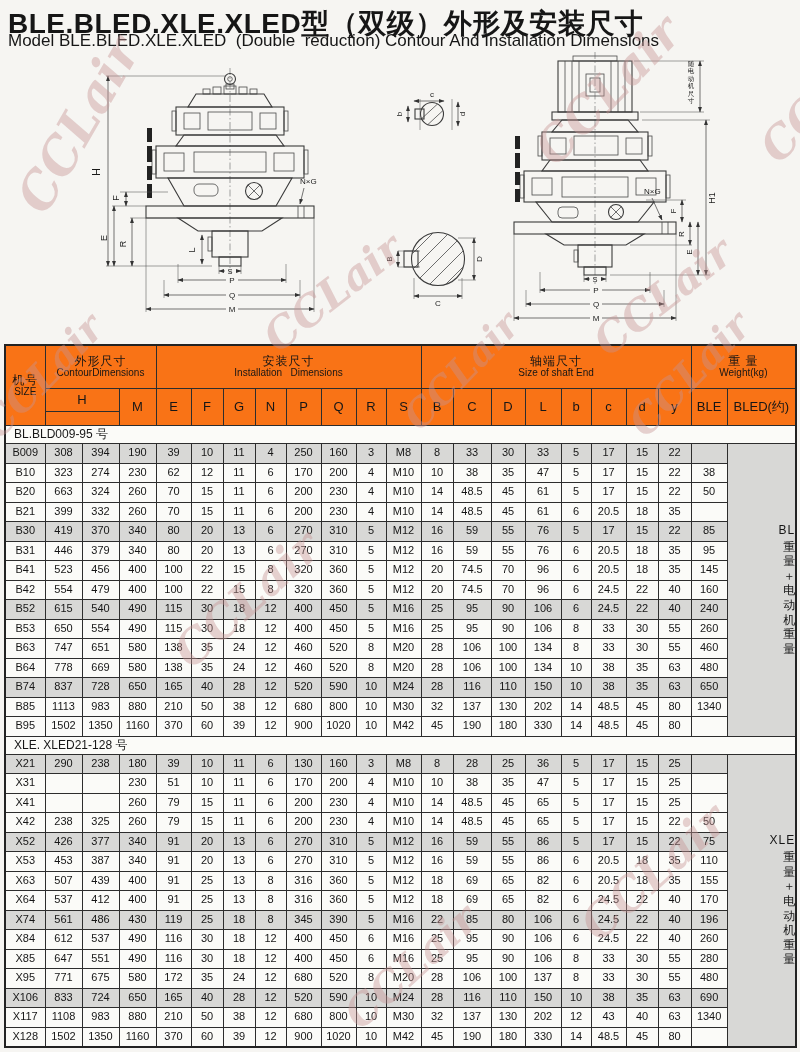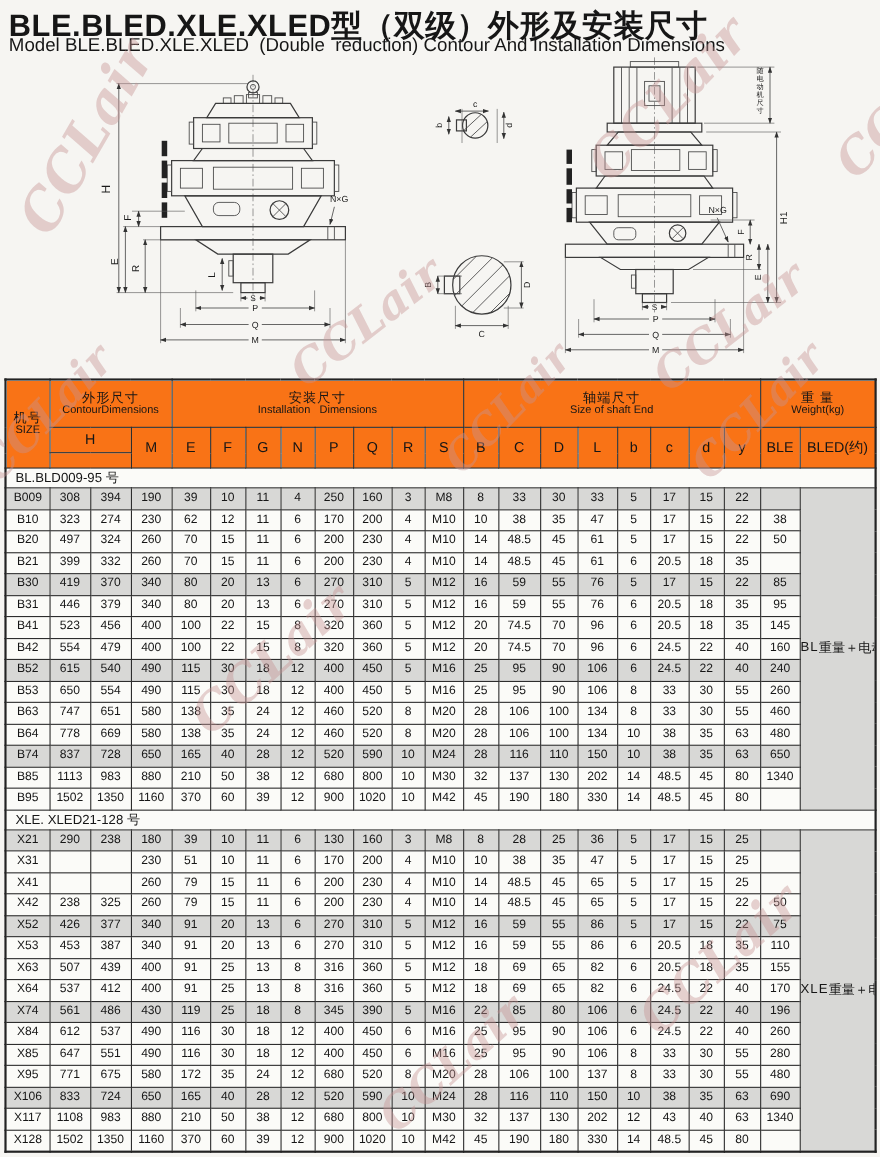--- a/index.html
+++ b/index.html
@@ -31,21 +31,21 @@
   thead th{font-weight:400;background:#f97316;}
   .hz{font-size:12px;letter-spacing:1px;}
   .he{font-size:10px;white-space:pre;}
   .hrow1 th{height:42px;}
   .hrow2 th{height:22px;font-size:13px;}
   .hrow3 th{height:13px;}
   tbody td{height:18.5px;background:#fbfbf8;}
   tbody tr.shaded td{background:#d8d8d6;}
   td.group-cell{text-align:left;padding-left:8px;font-size:12px;height:17px;background:#fbfbf8;}
   td.wcell{background:#dcdcda;vertical-align:middle;}
-  .stack{display:flex;flex-direction:row;align-items:center;line-height:1.22;font-size:12px;}
+  .stack{display:flex;flex-direction:column;align-items:flex-end;line-height:1.22;font-size:12px;}
   .stack .wprefix{font-size:12px;margin-bottom:2px;letter-spacing:1px;}
 </style>
 </head>
 <body>
 
 <div class="watermark" style="left:-18px;top:95px;font-size:50px;transform:rotate(-60deg);">CCLair</div>
 <div class="watermark" style="left:515px;top:62px;font-size:48px;transform:rotate(-46deg);">CCLair</div>
 <div class="watermark" style="left:742px;top:68px;font-size:44px;transform:rotate(-46deg);">CCLair</div>
 <div class="watermark" style="left:252px;top:268px;font-size:42px;transform:rotate(-38deg);">CCLair</div>
 <div class="watermark" style="left:582px;top:272px;font-size:42px;transform:rotate(-38deg);">CCLair</div>
@@ -448,21 +448,21 @@
           <td>35</td>
           <td>47</td>
           <td>5</td>
           <td>17</td>
           <td>15</td>
           <td>22</td>
           <td>38</td>
         </tr>
         <tr>
           <td>B20</td>
-          <td>497</td>
+          <td>663</td>
           <td>324</td>
           <td>260</td>
           <td>70</td>
           <td>15</td>
           <td>11</td>
           <td>6</td>
           <td>200</td>
           <td>230</td>
           <td>4</td>
           <td>M10</td>

